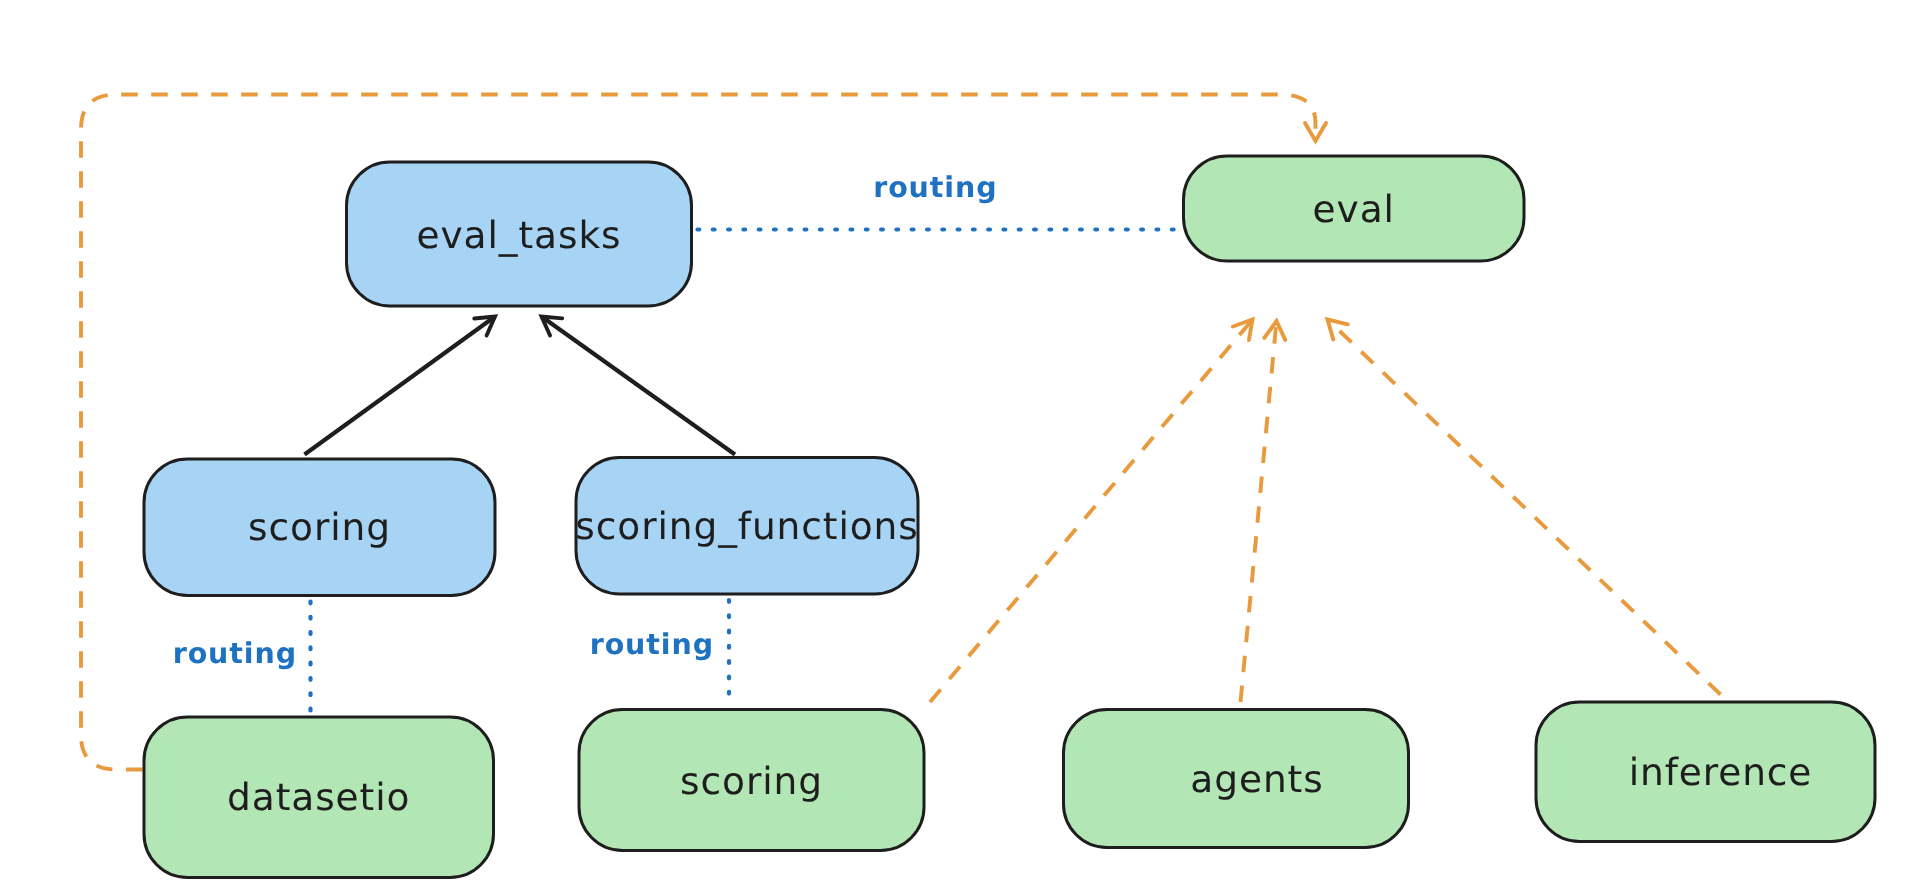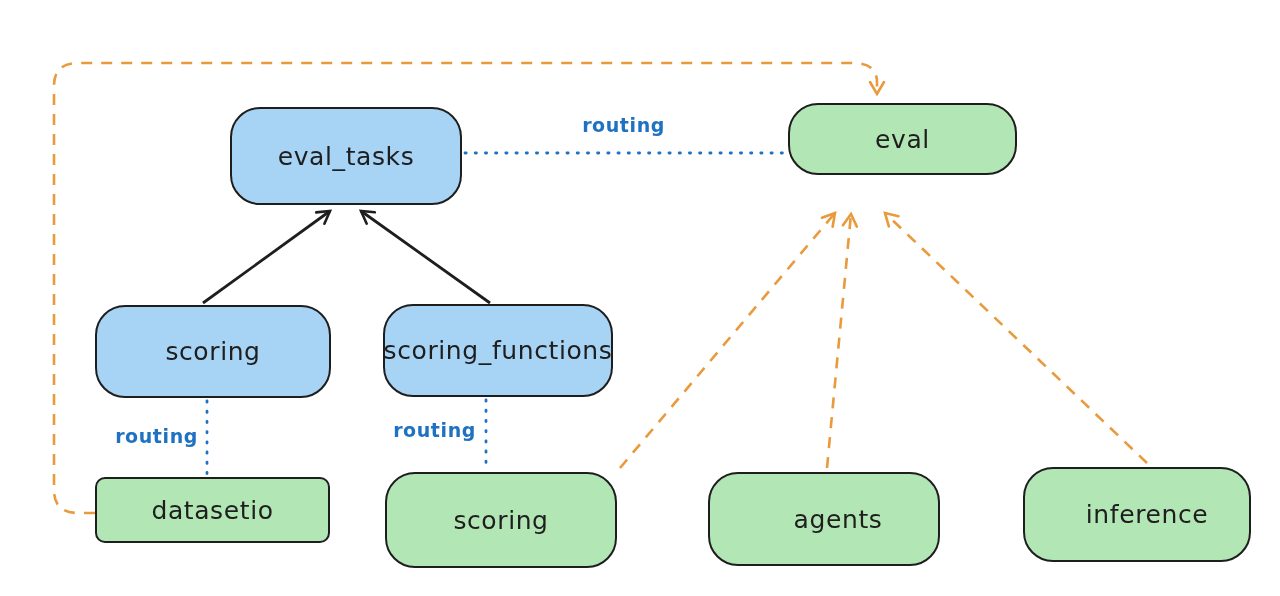--- a/index.html
+++ b/index.html
@@ -56,21 +56,21 @@
   <div class="node node-blue" style="left:95px;top:305px;width:236px;height:93px;">
     <span>scoring</span>
   </div>
   <div class="node node-blue" style="left:383px;top:304px;width:230px;height:93px;">
     <span>scoring_functions</span>
   </div>
 
   <div class="node node-green" style="left:788px;top:103px;width:229px;height:72px;">
     <span>eval</span>
   </div>
-  <div class="node node-green" style="left:95px;top:477px;width:235px;height:66px;border-radius:10px;">
+  <div class="node node-green" style="left:95px;top:477px;width:235px;height:109px;">
     <span>datasetio</span>
   </div>
   <div class="node node-green" style="left:385px;top:472px;width:232px;height:96px;">
     <span>scoring</span>
   </div>
   <div class="node node-green" style="left:708px;top:472px;width:232px;height:94px;padding-left:28px;">
     <span>agents</span>
   </div>
   <div class="node node-green" style="left:1023px;top:467px;width:228px;height:95px;padding-left:20px;">
     <span>inference</span>

